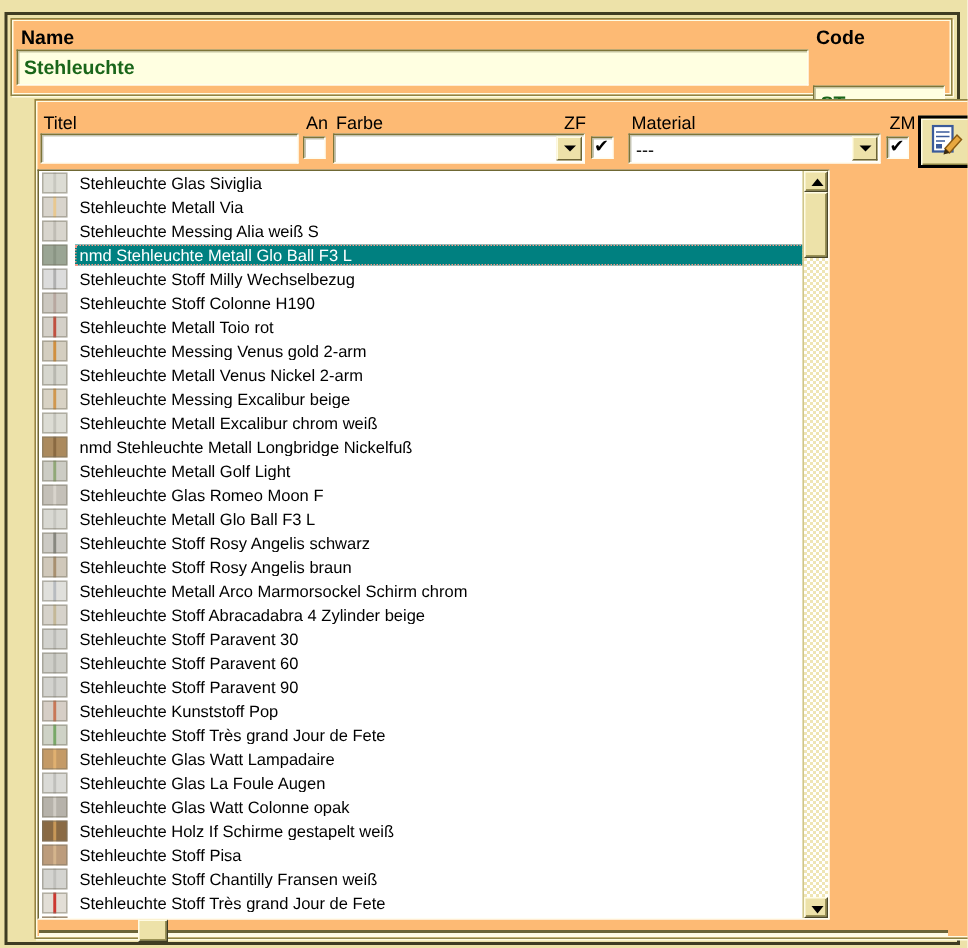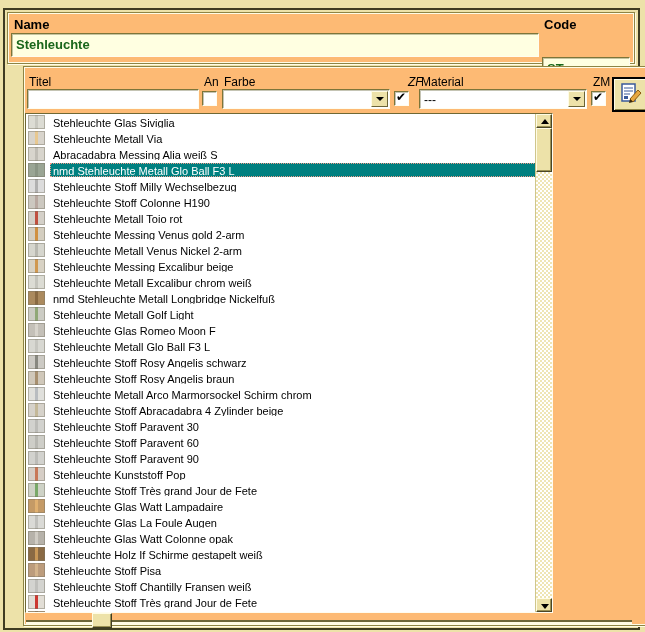--- a/index.html
+++ b/index.html
@@ -155,21 +155,21 @@
     </div>
 
     <span class="lbl" style="left:200px;top:8px;">Farbe</span>
     <div class="combo" style="left:198px;top:22px;width:168px;height:20px;">
       <span class="combo-text"></span>
       <span class="combo-btn">
           <span class="arrow-down"></span>
         </span>
     </div>
 
-    <span class="lbl" style="left:384px;top:8px;font-style:italic;">ZF</span>
+    <span class="lbl" style="left:352px;top:8px;">ZF</span>
     <div class="checkbox checked" style="left:370px;top:24px;">
       <span class="mark">✔</span>
     </div>
 
     <span class="lbl" style="left:397px;top:8px;">Material</span>
     <div class="combo" style="left:395px;top:22px;width:168px;height:20px;">
       <span class="combo-text">---</span>
       <span class="combo-btn">
           <span class="arrow-down"></span>
         </span>
@@ -199,21 +199,21 @@
           <div class="row">
             <span class="thumb" style="background: linear-gradient(90deg, rgb(220, 220, 212) 0px, rgb(220, 220, 212) 42%, rgb(200, 200, 192) 42%, rgb(200, 200, 192) 58%, rgb(220, 220, 212) 58%, rgb(220, 220, 212) 100%);"></span>
             <span class="rowlabel">Stehleuchte Glas Siviglia</span>
           </div>
           <div class="row">
             <span class="thumb" style="background: linear-gradient(90deg, rgb(216, 212, 204) 0px, rgb(216, 212, 204) 42%, rgb(232, 200, 144) 42%, rgb(232, 200, 144) 58%, rgb(216, 212, 204) 58%, rgb(216, 212, 204) 100%);"></span>
             <span class="rowlabel">Stehleuchte Metall Via</span>
           </div>
           <div class="row">
             <span class="thumb" style="background: linear-gradient(90deg, rgb(216, 213, 205) 0px, rgb(216, 213, 205) 42%, rgb(192, 189, 181) 42%, rgb(192, 189, 181) 58%, rgb(216, 213, 205) 58%, rgb(216, 213, 205) 100%);"></span>
-            <span class="rowlabel">Abracadabra Messing Alia weiß S</span>
+            <span class="rowlabel">Stehleuchte Messing Alia weiß S</span>
           </div>
           <div class="row selected">
             <span class="thumb" style="background: linear-gradient(90deg, rgb(154, 165, 148) 0px, rgb(154, 165, 148) 42%, rgb(138, 149, 132) 42%, rgb(138, 149, 132) 58%, rgb(154, 165, 148) 58%, rgb(154, 165, 148) 100%);"></span>
             <span class="rowlabel">nmd Stehleuchte Metall Glo Ball F3 L</span>
           </div>
           <div class="row">
             <span class="thumb" style="background: linear-gradient(90deg, rgb(220, 220, 220) 0px, rgb(220, 220, 220) 42%, rgb(176, 176, 176) 42%, rgb(176, 176, 176) 58%, rgb(220, 220, 220) 58%, rgb(220, 220, 220) 100%);"></span>
             <span class="rowlabel">Stehleuchte Stoff Milly Wechselbezug</span>
           </div>
           <div class="row">

